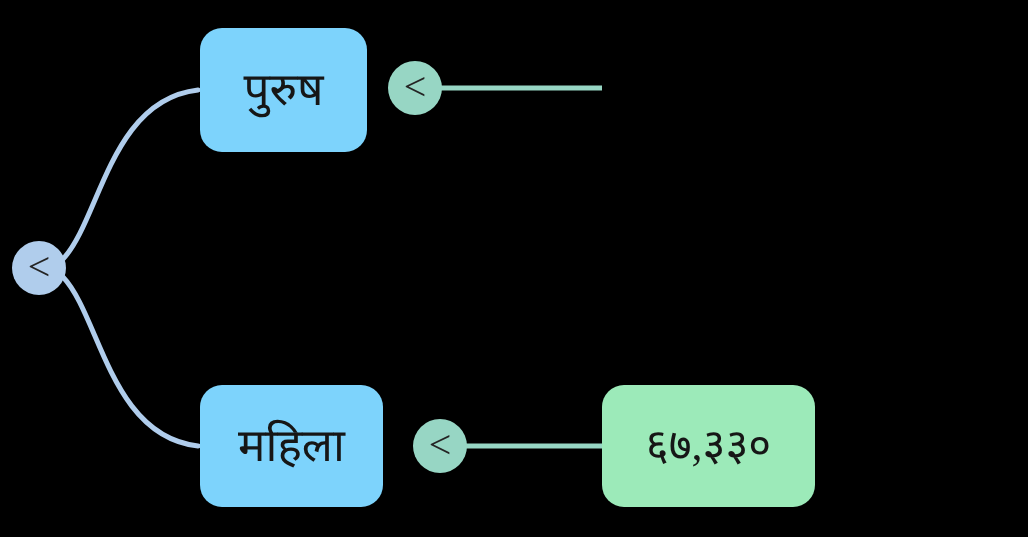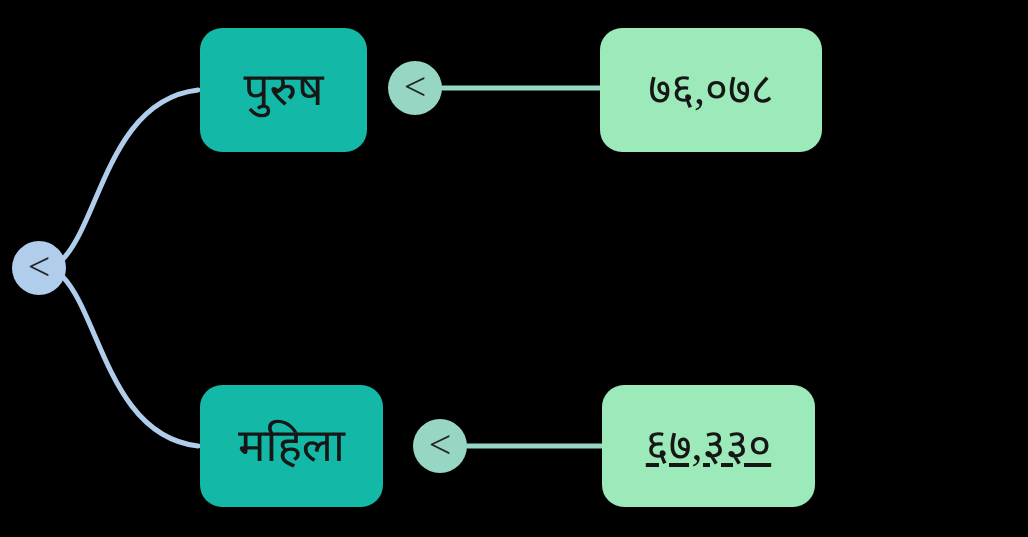--- a/index.html
+++ b/index.html
@@ -26,33 +26,33 @@
     position: absolute;
     display: flex;
     align-items: center;
     justify-content: center;
     border-radius: 22px;
     color: #161616;
     z-index: 2;
     box-sizing: border-box;
   }
   .label-box {
-    background: #14b8a6;
+    background: #7dd3fc;
     font-size: 46px;
     line-height: 1;
   }
   .label-box.male   { left: 200px; top: 28px;  width: 167px; height: 124px; }
   .label-box.female { left: 200px; top: 385px; width: 183px; height: 122px; }
   .value-box {
     background: #9ceab9;
     font-size: 44px;
     line-height: 1;
   }
   .value-box.male   { left: 600px; top: 28px;  width: 222px; height: 124px; }
-  .value-box.female { left: 602px; top: 385px; width: 213px; height: 122px; text-decoration: underline; }
+  .value-box.female { left: 602px; top: 385px; width: 213px; height: 122px; }
   .toggle {
     position: absolute;
     width: 54px;
     height: 54px;
     border-radius: 50%;
     display: flex;
     align-items: center;
     justify-content: center;
     font-size: 40px;
     font-weight: 400;
@@ -85,23 +85,20 @@
   </div>
 
   <div class="box label-box male">
     <span>पुरुष</span>
   </div>
 
   <div class="toggle teal-top">
     <span class="glyph">&lt;</span>
   </div>
 
-  <div class="box value-box male">
-    <span>७६,०७८</span>
-  </div>
 
   <div class="box label-box female">
     <span>महिला</span>
   </div>
 
   <div class="toggle teal-bottom">
     <span class="glyph">&lt;</span>
   </div>
 
   <div class="box value-box female">

